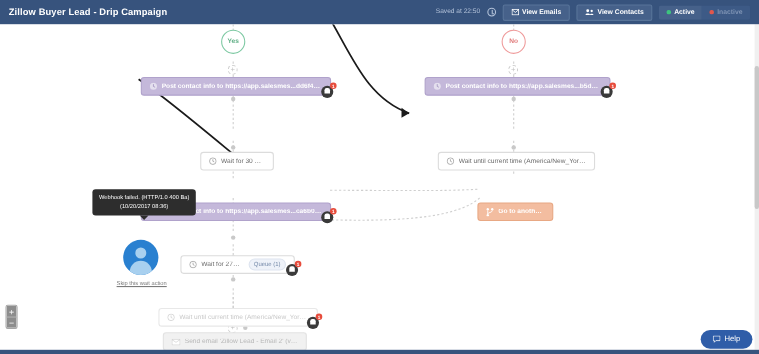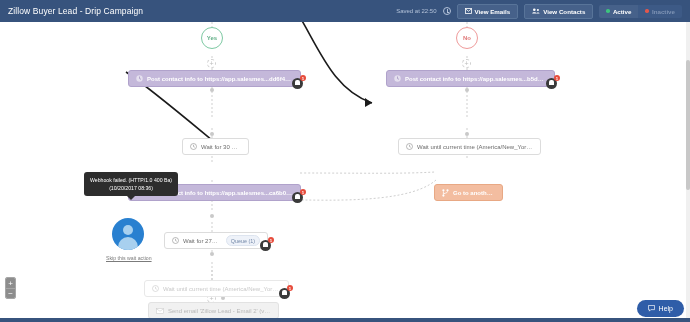--- a/index.html
+++ b/index.html
@@ -15,21 +15,21 @@
     position: absolute; left: 0; top: 0;
     width: 690px; height: 22px;
     background: #37537d;
     display: flex; align-items: center;
     padding: 0 8px;
     z-index: 50;
   }
   .app-title {
     color: #ffffff;
     font-size: 8.5px;
-    font-weight: normal;
+    font-weight: bold;
     letter-spacing: .1px;
     white-space: nowrap;
   }
   .topbar-right {
     margin-left: auto;
     display: flex; align-items: center; gap: 6px;
   }
   .saved-text {
     color: #b3c2d9; font-size: 6px; white-space: nowrap;
   }

